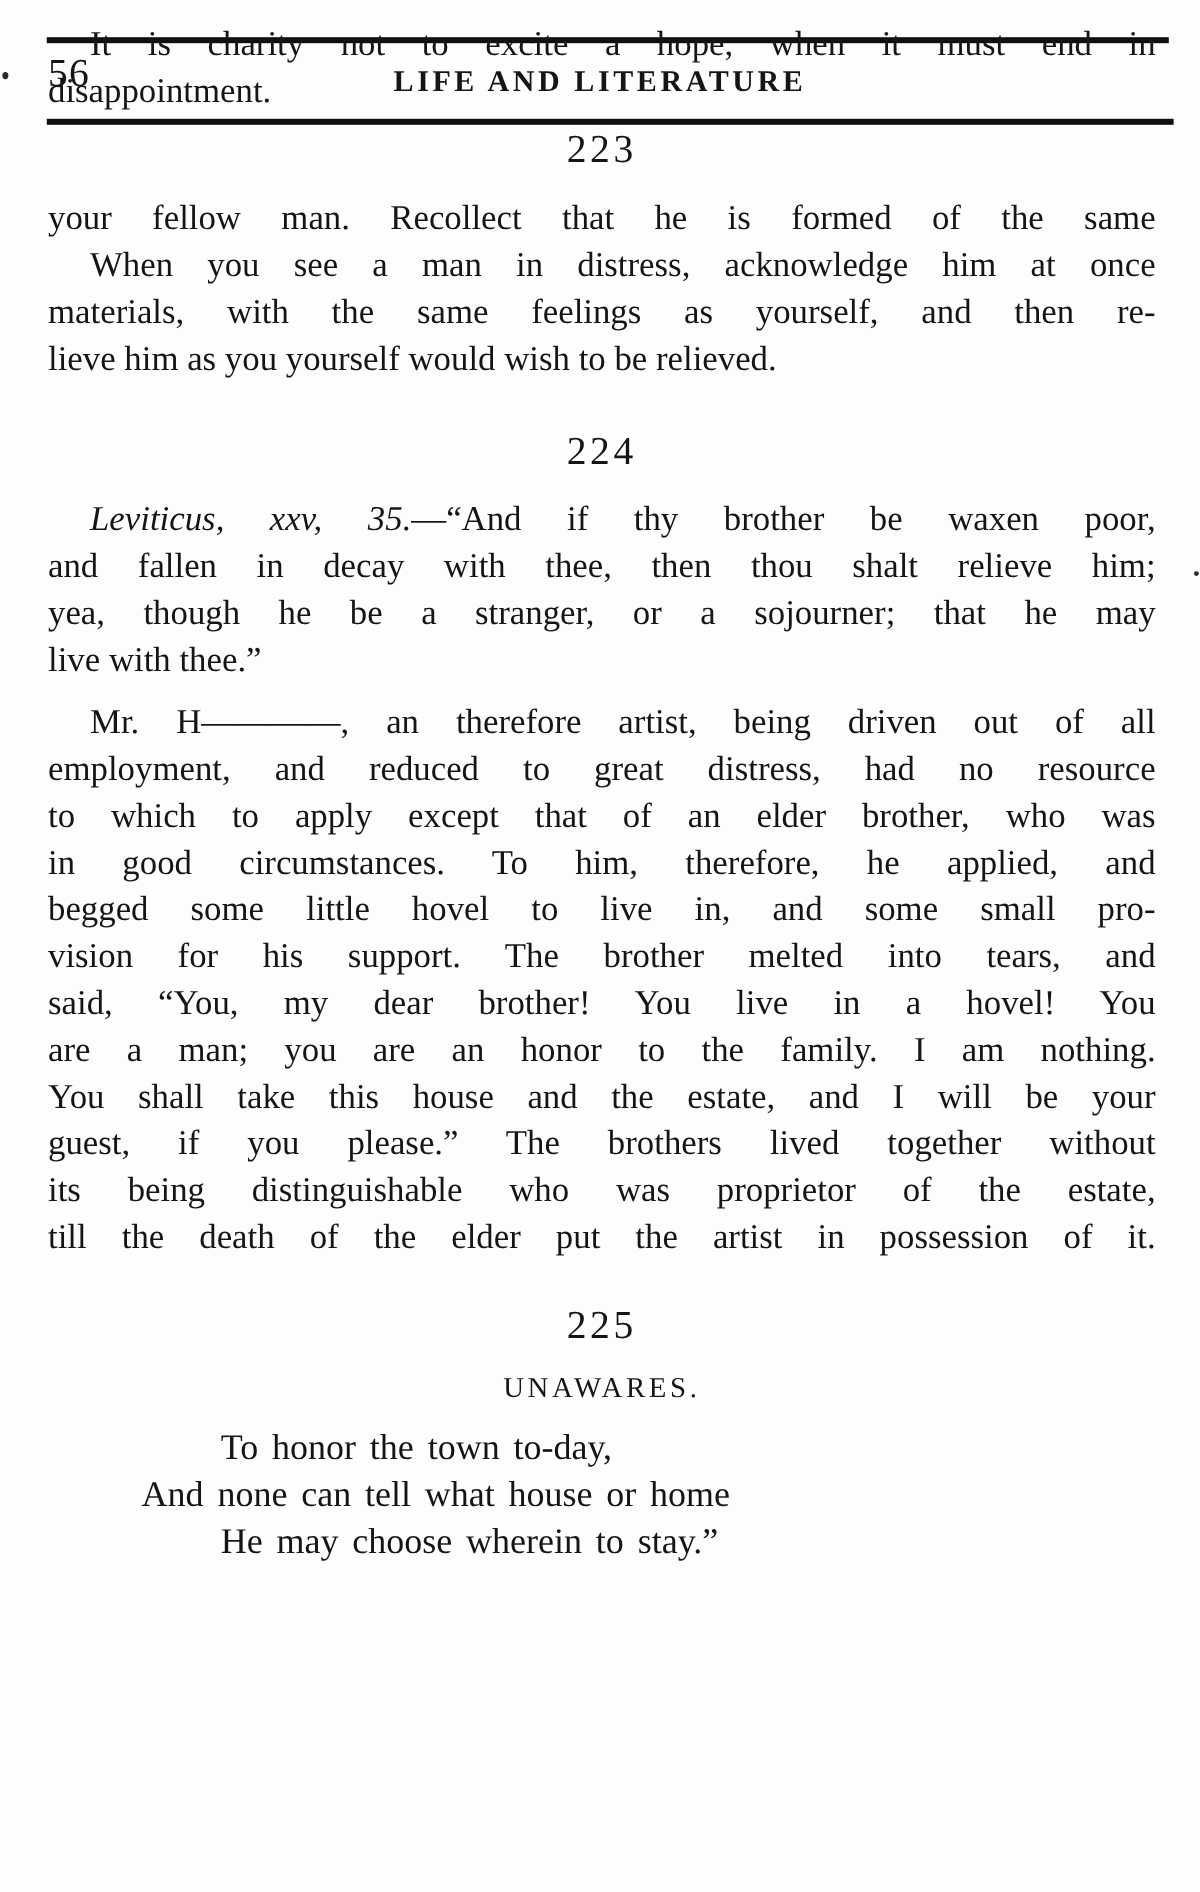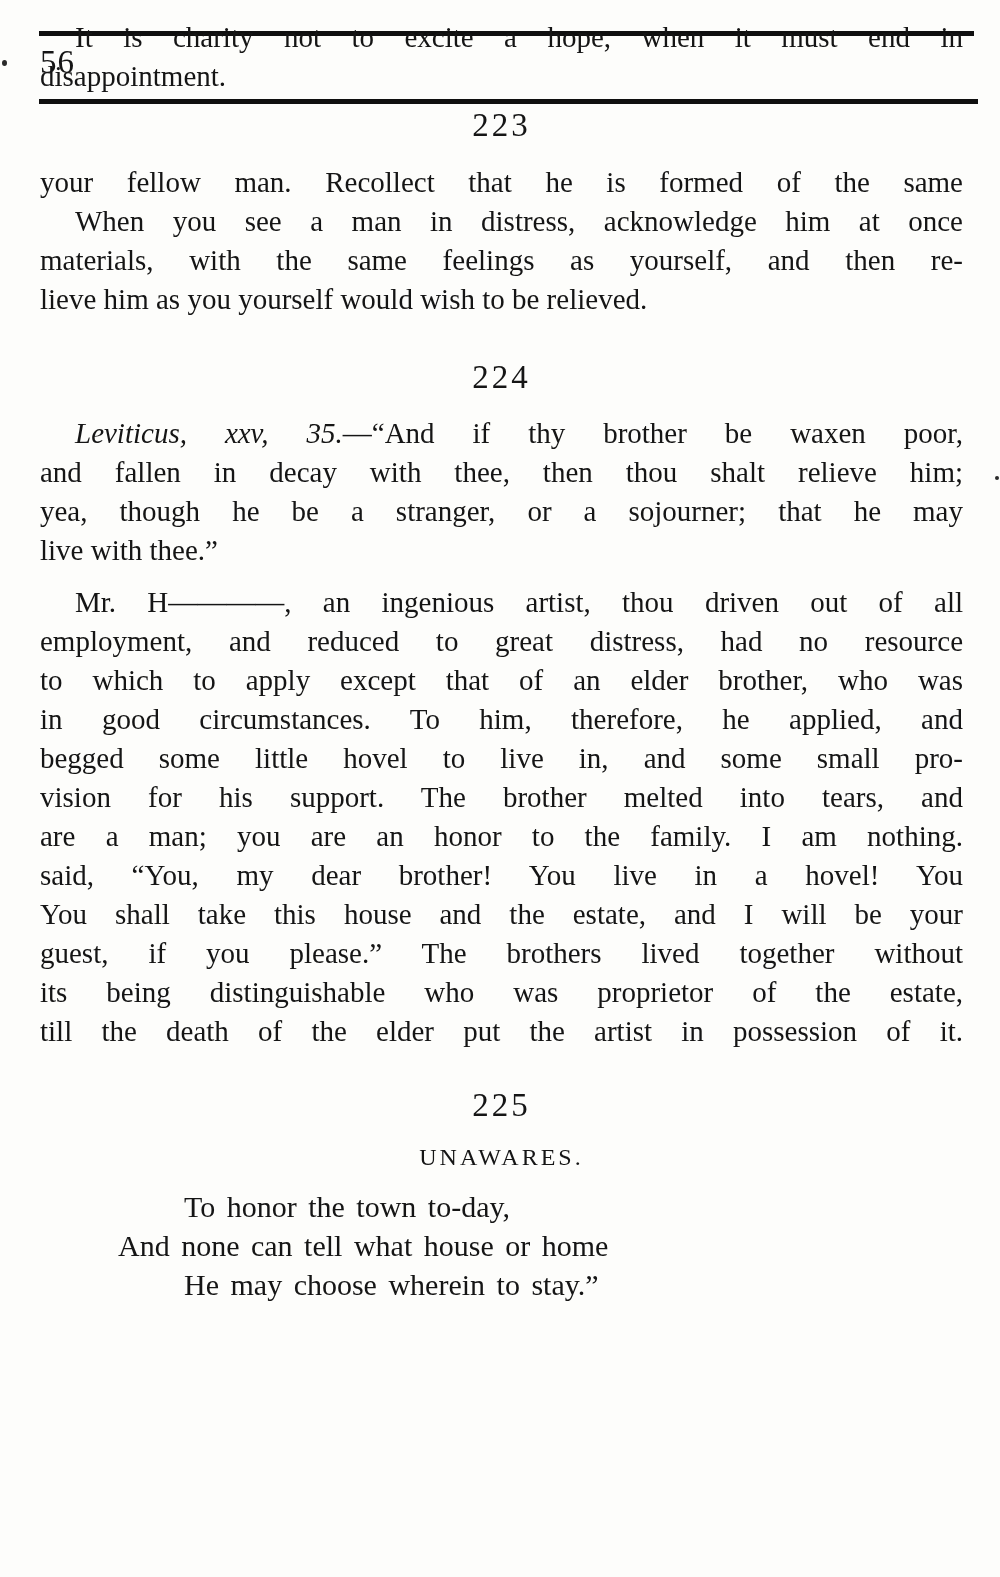--- a/index.html
+++ b/index.html
@@ -103,20 +103,21 @@
   }
   .poem-indent { padding-left: 66px; }
 </style>
 </head>
 <body>
 
 <div class="page">
 
   <div class="rule rule-top"></div>
   <div class="pageno">56</div>
+  <div class="running-title">LIFE AND LITERATURE</div>
   <div class="rule rule-bottom"></div>
   <div class="speck speck-left"></div>
   <div class="speck speck-right"></div>
 
   <main class="content">
 
     <div class="para mt-p222">
       <div class="jline indent">It is charity not to excite a hope, when it must end in</div>
       <div class="jline lastline">disappointment.</div>
     </div>
@@ -130,28 +131,28 @@
     </div>
 
     <div class="sec-num mt-s224">224</div>
     <div class="para mt-p224a">
       <div class="jline indent"><span class="ital">Leviticus, xxv, 35.</span><span>—“And if thy brother be waxen poor,</span></div>
       <div class="jline">and fallen in decay with thee, then thou shalt relieve him;</div>
       <div class="jline">yea, though he be a stranger, or a sojourner; that he may</div>
       <div class="jline lastline">live with thee.”</div>
     </div>
     <div class="para mt-p224b">
-      <div class="jline indent">Mr. H————, an ingenious artist, thou driven out of all</div>
+      <div class="jline indent">Mr. H————, an therefore artist, being driven out of all</div>
       <div class="jline">employment, and reduced to great distress, had no resource</div>
       <div class="jline">to which to apply except that of an elder brother, who was</div>
       <div class="jline">in good circumstances. To him, therefore, he applied, and</div>
       <div class="jline">begged some little hovel to live in, and some small pro-</div>
       <div class="jline">vision for his support. The brother melted into tears, and</div>
+      <div class="jline">said, “You, my dear brother! You live in a hovel! You</div>
       <div class="jline">are a man; you are an honor to the family. I am nothing.</div>
-      <div class="jline">said, “You, my dear brother! You live in a hovel! You</div>
       <div class="jline">You shall take this house and the estate, and I will be your</div>
       <div class="jline">guest, if you please.” The brothers lived together without</div>
       <div class="jline">its being distinguishable who was proprietor of the estate,</div>
       <div class="jline">till the death of the elder put the artist in possession of it.</div>
     </div>
 
     <div class="sec-num mt-s225">225</div>
     <div class="sec-heading">UNAWARES.</div>
     <div class="poem">
       <div class="poem-line poem-indent">To honor the town to-day,</div>

